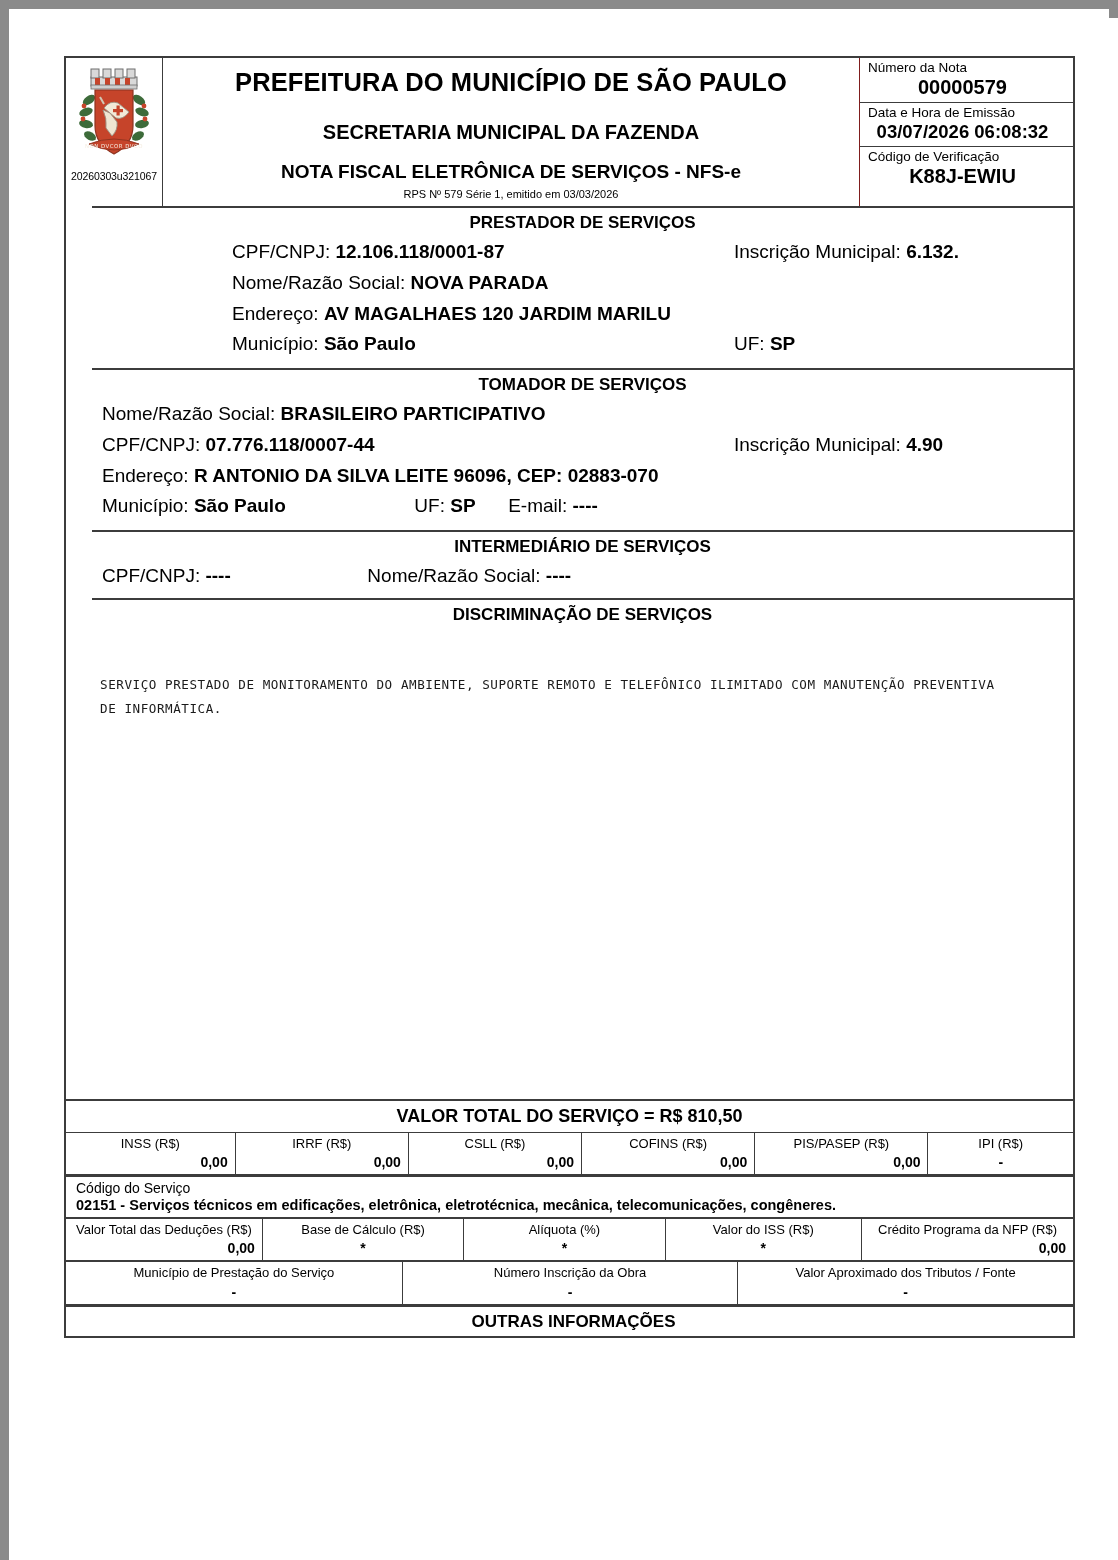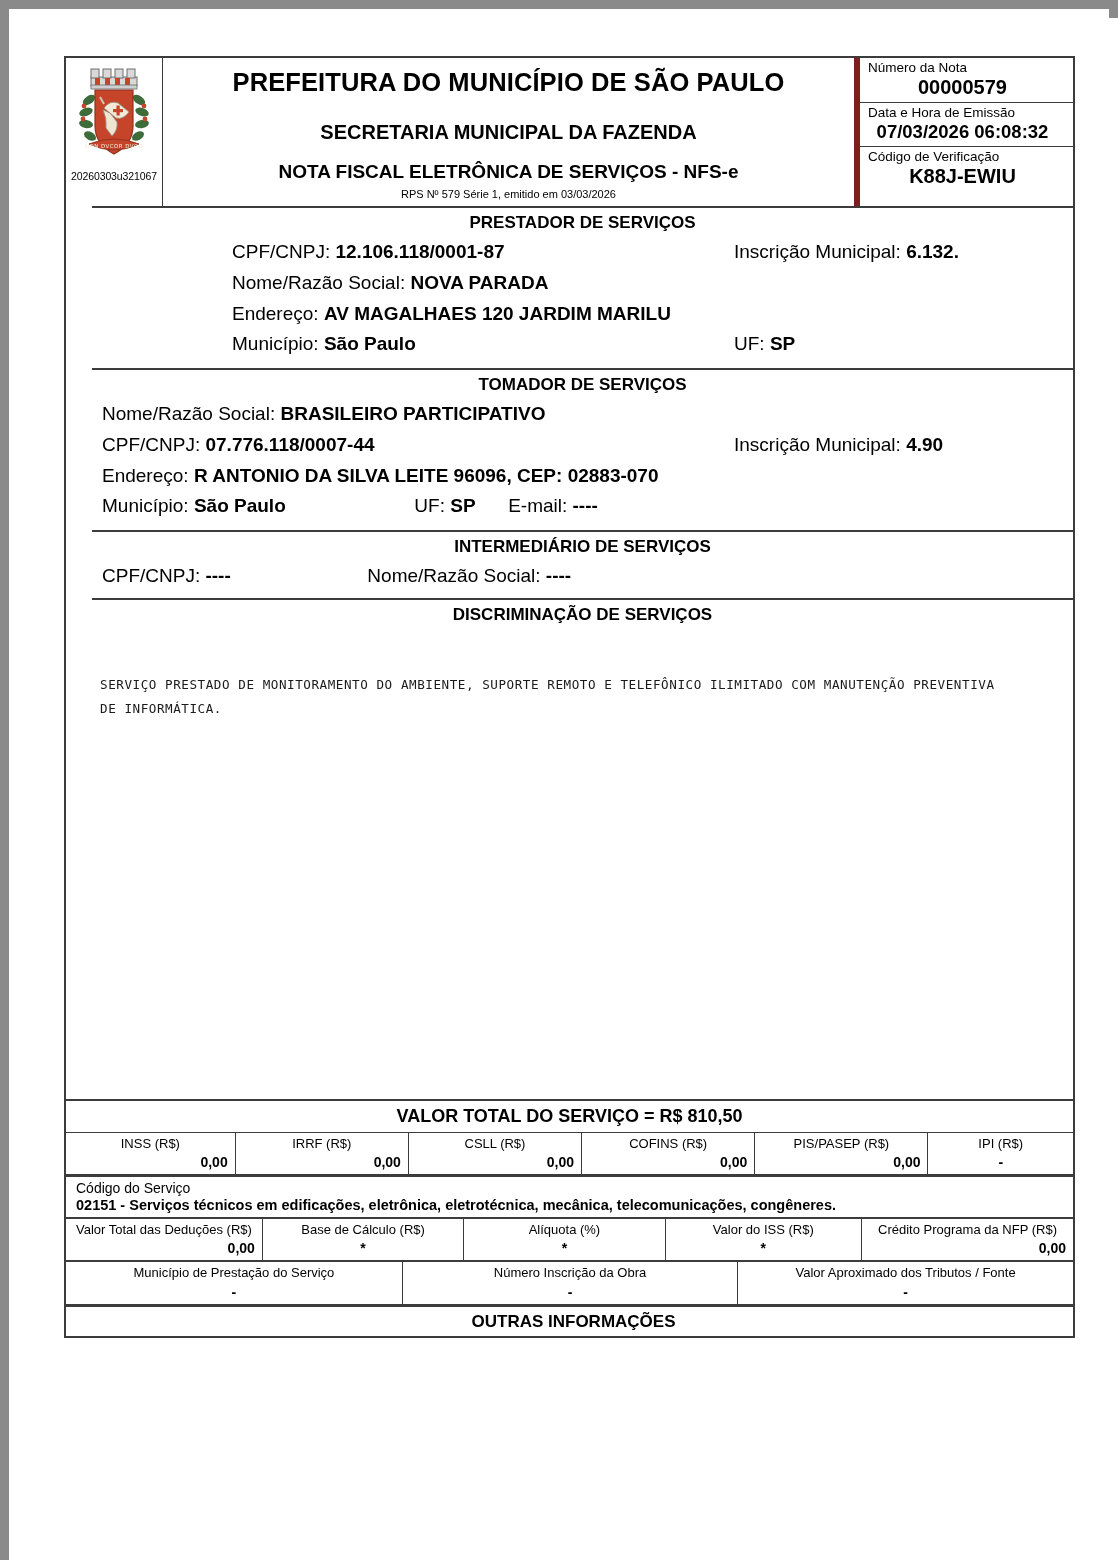--- a/index.html
+++ b/index.html
@@ -52,21 +52,21 @@
   .brasao { width: 74px; height: 104px; display:block; }
   .logo-code {
     font-size: 10.5px; letter-spacing: -0.1px;
     margin-top: 2px; white-space: nowrap;
   }
   .hdr-center {
     flex: 1;
     display: flex; flex-direction: column;
     align-items: center; justify-content: space-between;
     padding: 10px 4px 6px 4px;
-    border-right: 6px solid #7f1d1d;
+    border-right: 1px solid #7f1d1d;
   }
   .t1 { font-size: 25.5px; font-weight: bold; letter-spacing: .1px; }
   .t2 { font-size: 20px; font-weight: bold; margin-top: 24px; }
   .t3 { font-size: 19px; font-weight: bold; margin-top: 17px; }
   .t4 { font-size: 11px; margin-top: 5px; }
 
   .hdr-right { width: 213px; display: flex; flex-direction: column; }
   .hr-cell { padding: 2px 16px 3px 8px; }
   .hr-cell + .hr-cell { border-top: 1px solid #3c3c3c; }
   .hr-lbl { font-size: 13.5px; line-height: 1.2; }
@@ -210,21 +210,21 @@
           <div class="t4">RPS Nº 579 Série 1, emitido em 03/03/2026</div>
         </div>
 
         <div class="hdr-right">
           <div class="hr-cell">
             <div class="hr-lbl">Número da Nota</div>
             <div class="hr-val">00000579</div>
           </div>
           <div class="hr-cell">
             <div class="hr-lbl">Data e Hora de Emissão</div>
-            <div class="hr-val small">07/03/2026 06:08:32</div>
+            <div class="hr-val small">03/07/2026 06:08:32</div>
           </div>
           <div class="hr-cell">
             <div class="hr-lbl">Código de Verificação</div>
             <div class="hr-val">K88J-EWIU</div>
           </div>
         </div>
       </div>
 
       <div class="sec">
         <div class="sec-title">PRESTADOR DE SERVIÇOS</div>

